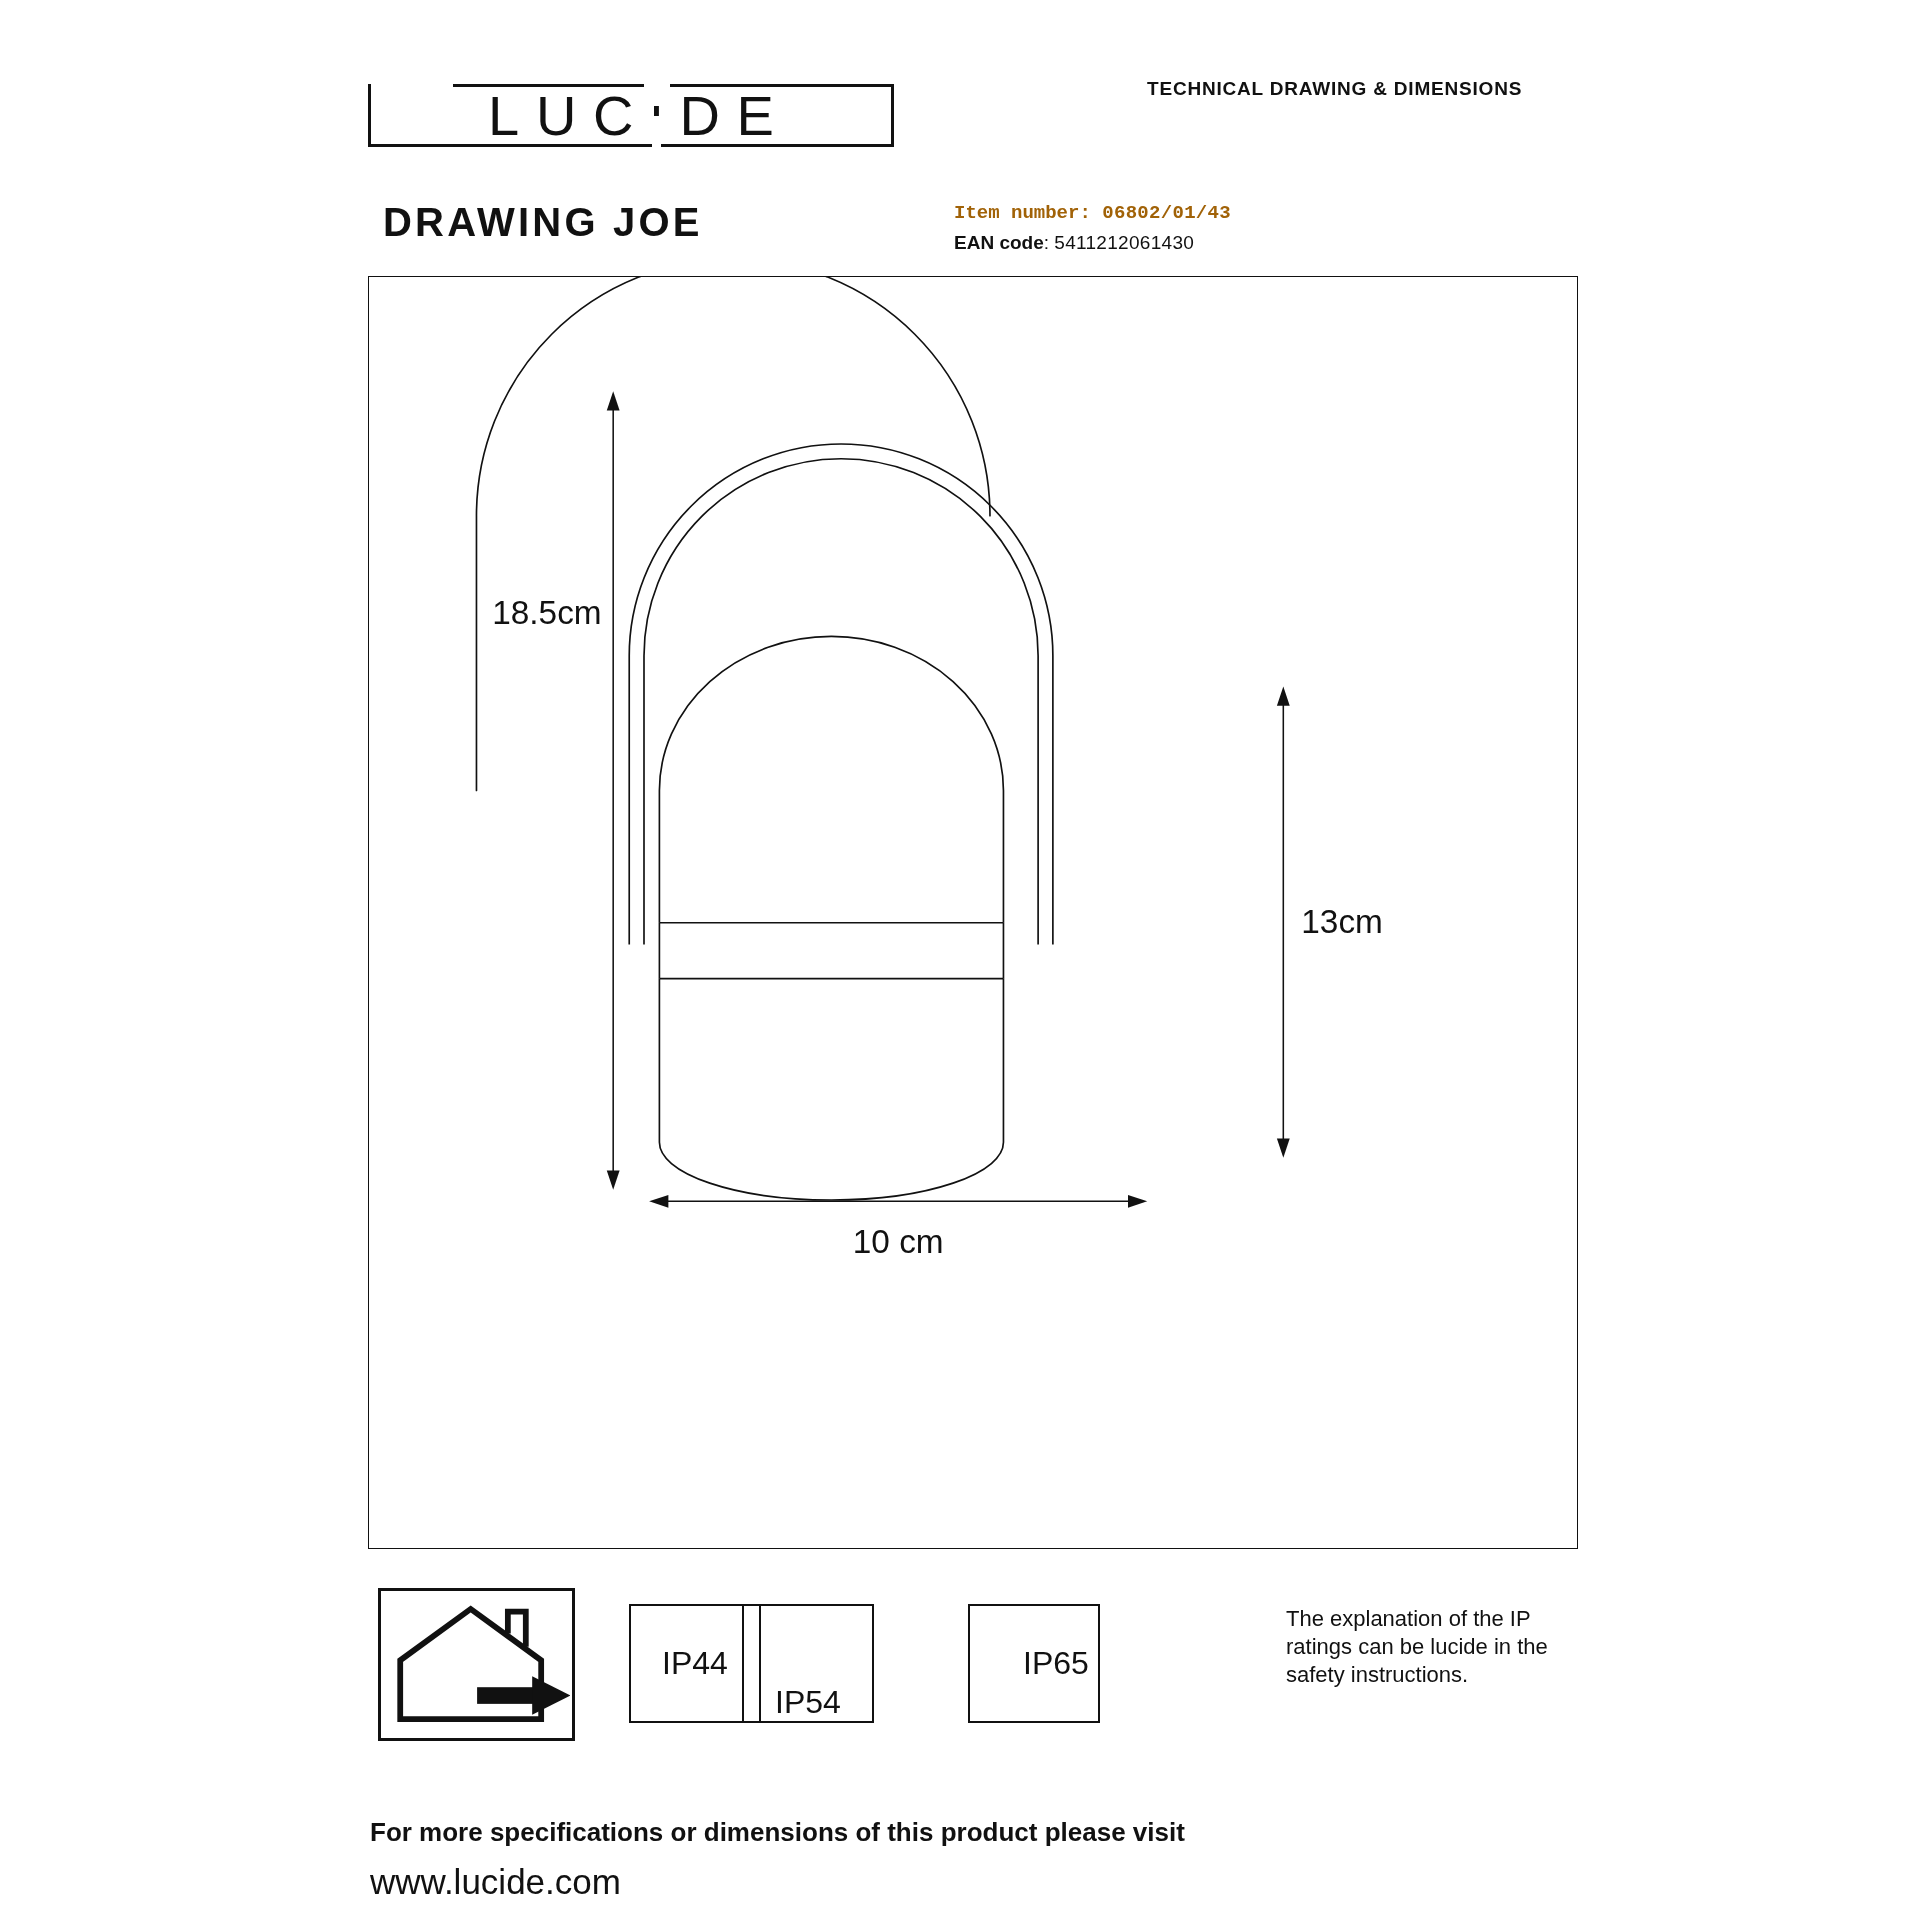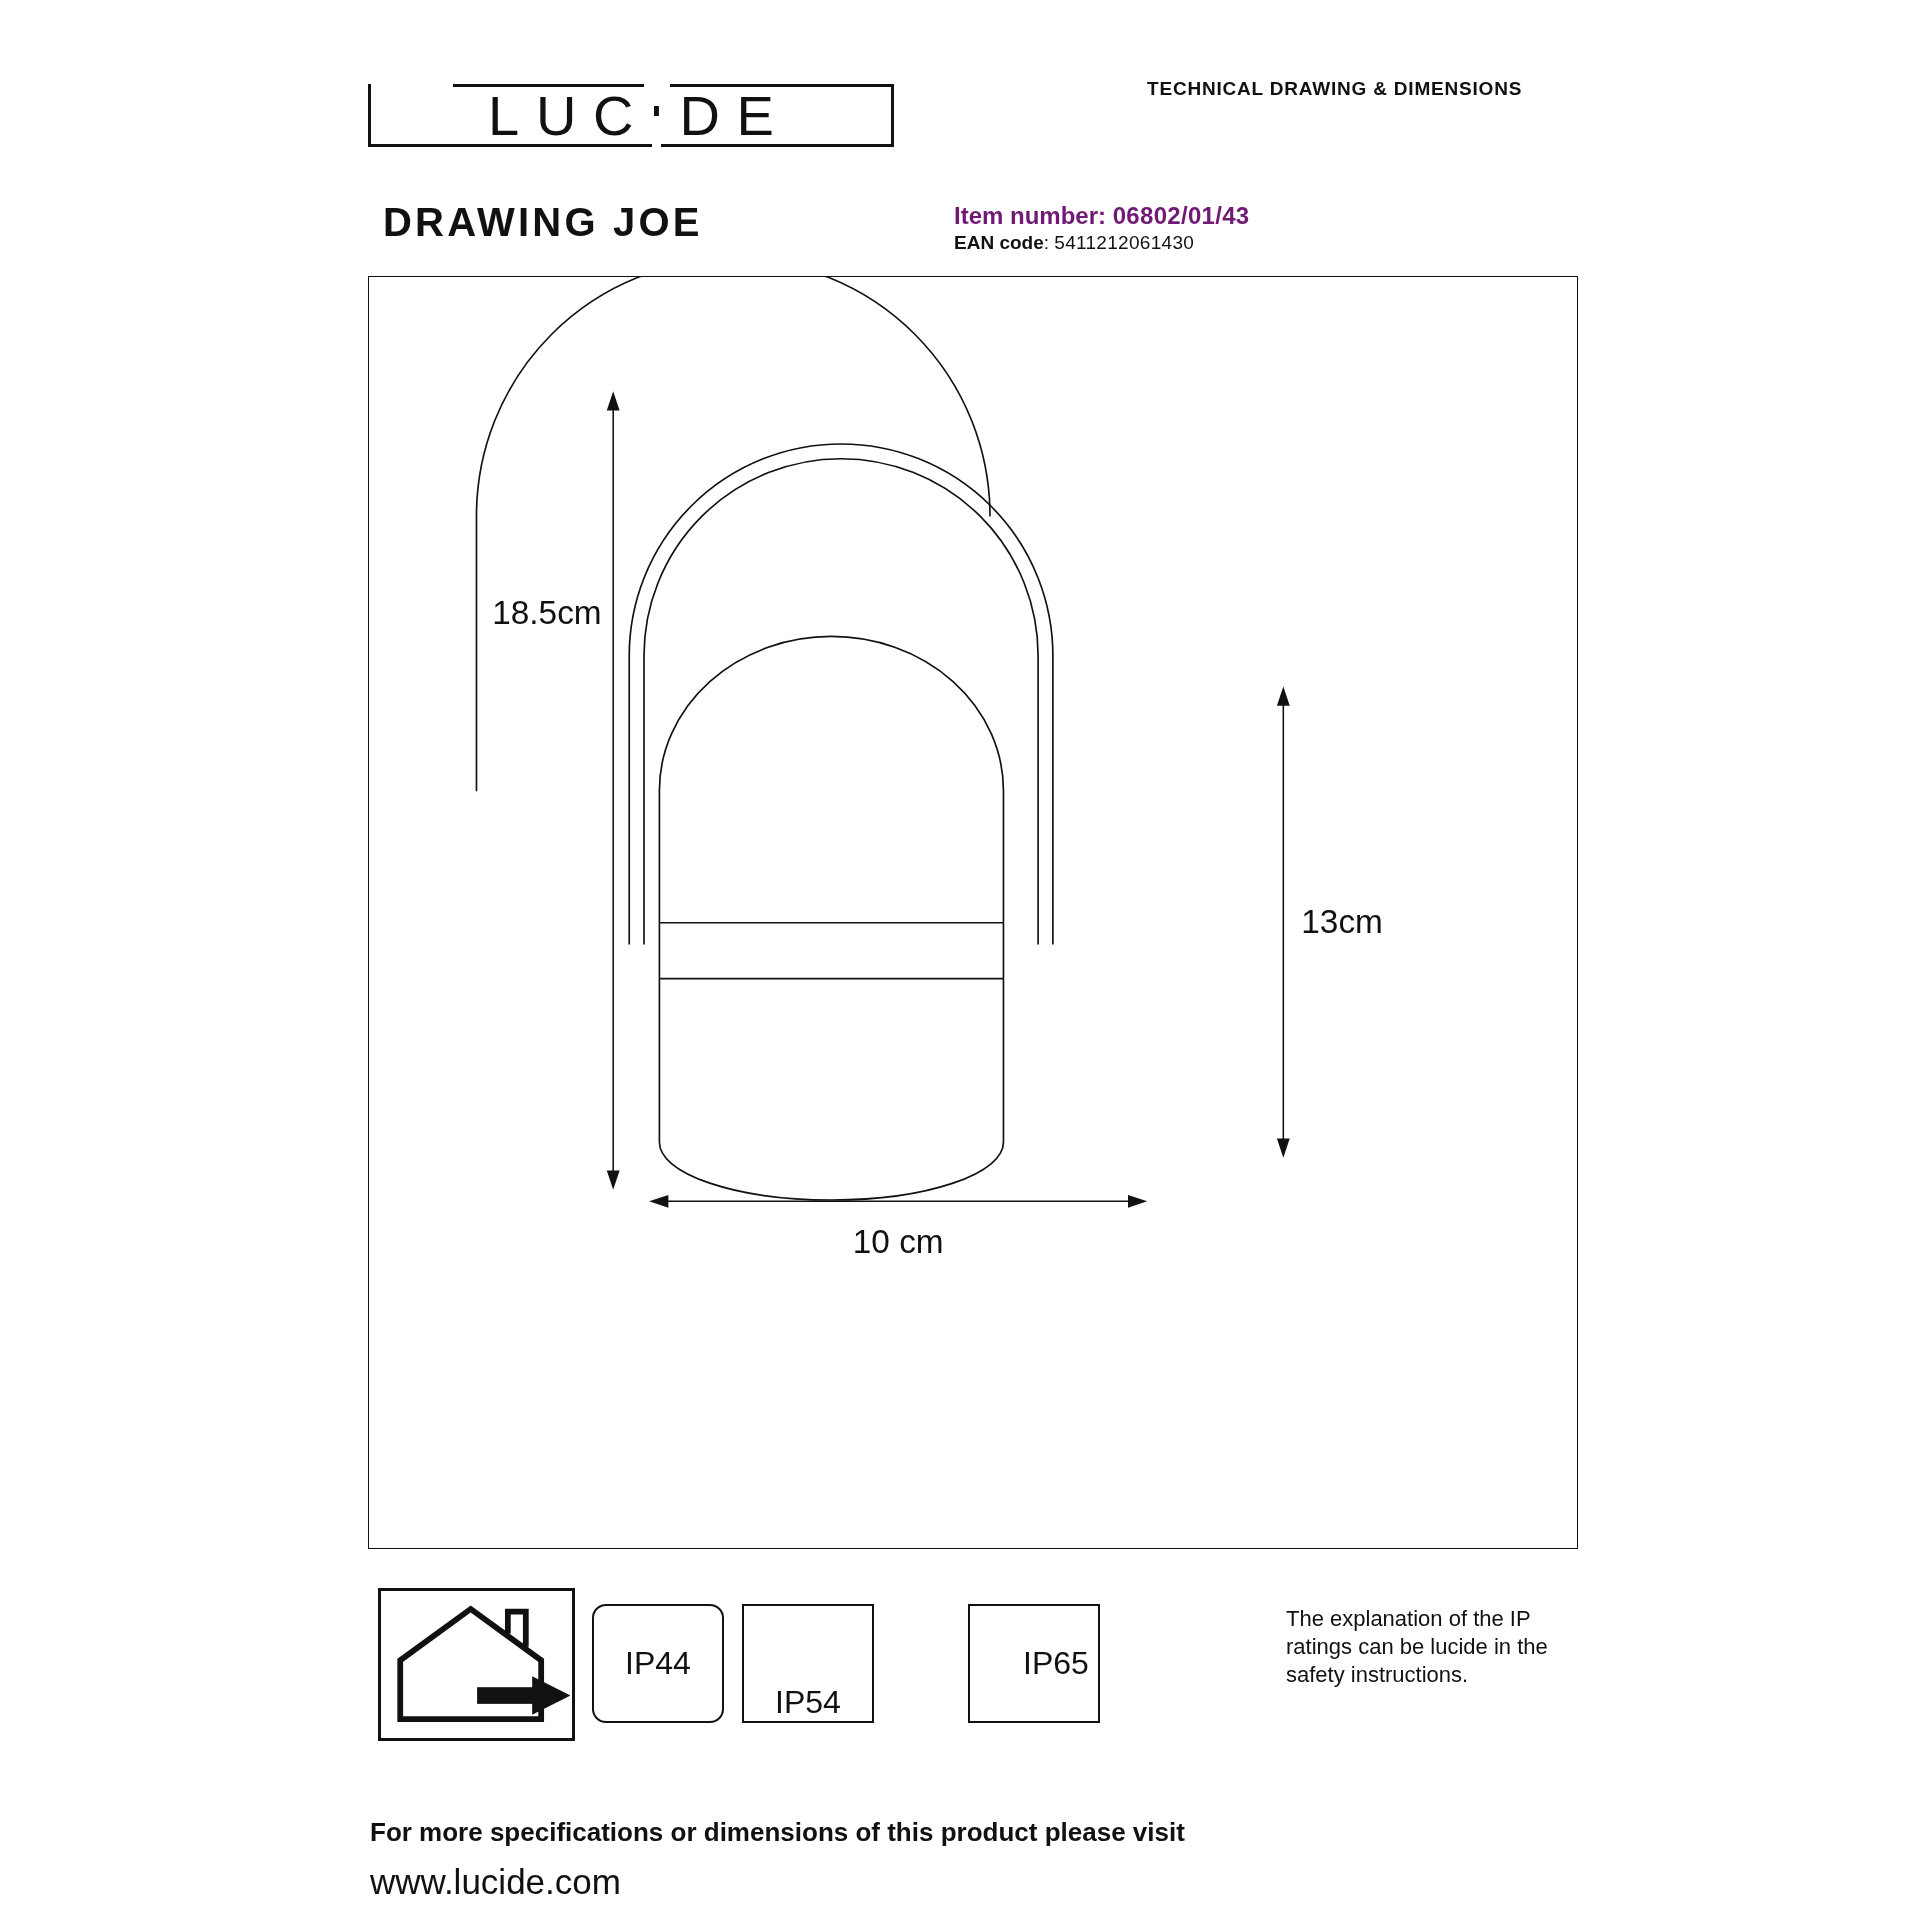--- a/index.html
+++ b/index.html
@@ -89,22 +89,23 @@
     font-size: 40px;
     font-weight: 700;
     letter-spacing: 3.2px;
     color: #111;
   }
 
   .item-line {
     position: absolute;
     left: 954px;
     top: 202px;
-    font-size: 24px;
-    color: #701a75;
+    font-size: 19px;
+    color: #a16207;
+    font-family: Liberation Mono, monospace;
   }
   .ean-line {
     position: absolute;
     left: 954px;
     top: 232px;
     font-size: 19px;
     color: #111;
   }
   .item-line b, .ean-line b { font-weight: 700; }
   .mono-num { letter-spacing: 0.3px; }
@@ -138,21 +139,21 @@
     width: 132px;
     height: 119px;
     border: 2.6px solid #111;
     box-sizing: border-box;
     display: flex;
     align-items: center;
     justify-content: center;
     font-size: 32px;
     color: #111;
   }
-  .ip-1 { left: 592px; border-radius: 14px; }
+  .ip-1 { left: 629px; }
   .ip-2 { left: 742px; align-items: flex-end; }
   .ip-3 { left: 968px; padding-left: 44px; }
   .ip-4 { left: 1101px; }
 
   .ip-note {
     position: absolute;
     left: 1286px;
     top: 1605px;
     width: 282px;
     font-size: 22px;

